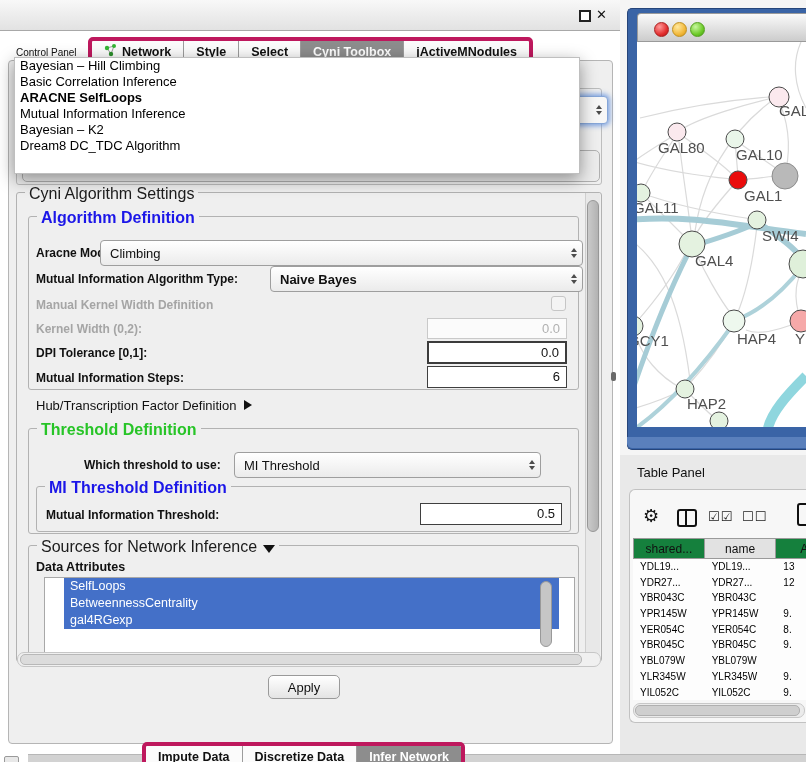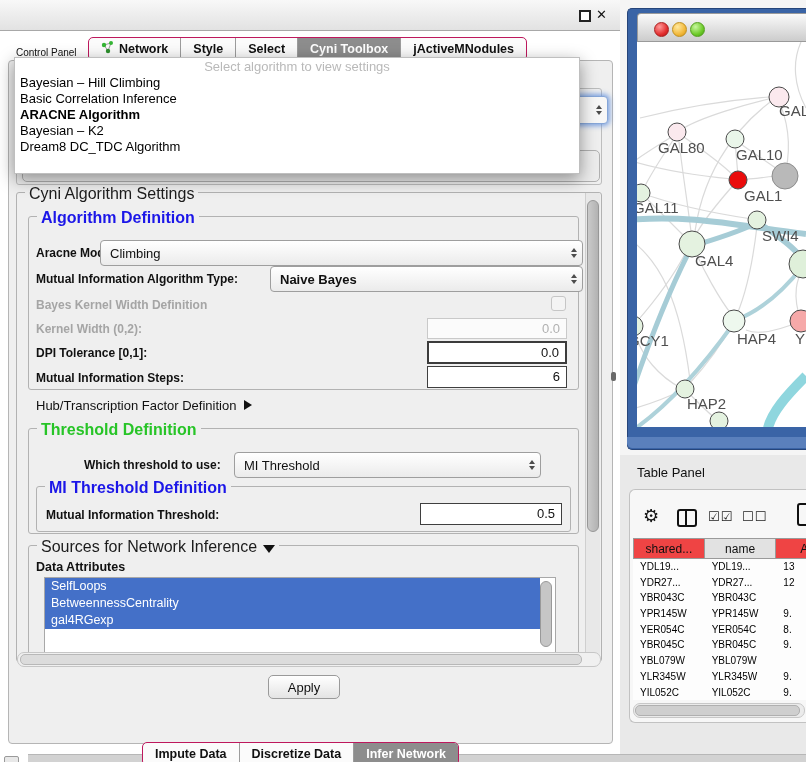--- a/index.html
+++ b/index.html
@@ -18,21 +18,21 @@
   #cp-titlebar{left:0;top:0;width:620px;height:30px;background:linear-gradient(#f8f8f8,#e2e2e2);
                border-bottom:1px solid #a8a8a8;}
   #cp-title{left:16px;top:7px;font-size:10px;color:#111;margin-top:40px;}
   #float-icon{left:579px;top:10px;width:8px;height:8px;border:2px solid #222;background:#fff;}
   #close-icon{left:596px;top:7px;font-size:13px;font-weight:bold;color:#111;}
   #cp-inner{left:8px;top:60px;width:603px;height:682px;background:#efefef;
             border:1px solid #b5b5b5;border-radius:4px;}
   #divider-nub{left:611px;top:372px;width:5px;height:9px;background:#6a6a6a;border-radius:2px;}
 
   
-  .tabbar{display:flex;height:22px;border:1px solid #be185d;border-radius:5px;overflow:hidden;background:#fbfbfb;}
+  .tabbar{display:flex;height:22px;border:4px solid #be185d;border-radius:5px;overflow:hidden;background:#fbfbfb;}
   #top-tabs{left:88px;top:37px;}
   #bottom-tabs{left:142px;top:742px;}
   .tab{display:flex;align-items:center;gap:5px;padding:0 12px;font-size:12.5px;font-weight:600;
        color:#111;border-left:1px solid #9c9c9c;white-space:nowrap;}
   .tab:first-child{border-left:none;}
   .tab.selected{background:#8d8d8d;color:#fff;}
 
   
   #upper-group-sliver{left:16px;top:88px;width:584px;height:95px;border:1px solid #bdbdbd;border-radius:3px;background:#efefef;}
   #focus-combo{left:561px;top:96px;width:40px;height:26px;background:#f7f7f7;border:1px solid #86a6d8;border-radius:4px;
@@ -81,21 +81,21 @@
   .numfield.strong{border:2px solid #3c3c3c;}
   .numfield.med{border:1px solid #3f3f3f;}
   .numfield.disabled{border:1px solid #c9c9c9;background:#fbfbfb;color:#b0b0b0;}
   #manual-kernel-checkbox{left:551px;top:296px;width:13px;height:13px;border:1px solid #c6c6c6;background:#f4f4f4;border-radius:3px;}
   .tri-right{display:inline-block;width:0;height:0;border-top:5.5px solid transparent;border-bottom:5.5px solid transparent;
              border-left:8px solid #111;margin-left:8px;}
   .tri-down{display:inline-block;width:0;height:0;border-left:6px solid transparent;border-right:6px solid transparent;
             border-top:8px solid #111;margin-left:6px;vertical-align:-1px;}
 
   
-  #attr-list{left:44px;top:577px;width:510px;height:75px;background:#fff;border:1px solid #a8a8a8;overflow:hidden;}
+  #attr-list{left:44px;top:577px;width:510px;height:75px;background:#fff;border:1px solid #a8a8a8;overflow:hidden;padding-left:19px;}
   .attr-item{height:17px;line-height:17px;padding-left:6px;font-size:12.5px;color:#fff;background:#4470c8;width:489px;}
 
   
   #apply-btn{left:268px;top:675px;width:70px;height:22px;border:1px solid #9a9a9a;border-radius:5px;
              background:linear-gradient(#ffffff,#e4e4e4);font-size:13px;display:flex;align-items:center;justify-content:center;}
 
   
   #net-frame{left:627px;top:8px;width:179px;height:440px;background:#3a64a6;border:1px solid #26457a;border-right:none;border-radius:5px 0 0 5px;}
   #net-frame-bottom{left:627px;top:437px;width:179px;height:11px;background:#5a80bc;border-radius:0 0 0 5px;}
   #net-titlebar{left:637px;top:13px;width:169px;height:29px;background:linear-gradient(#fafafa,#cccccc);
@@ -115,21 +115,21 @@
   #tp-columns::after{content:"";position:absolute;left:6px;top:0;width:2px;height:14px;background:#111;}
   .cb-pair{font-size:13px;color:#222;letter-spacing:1px;}
   #tp-check{left:708px;top:509px;}
   #tp-uncheck{left:742px;top:509px;}
   #tp-partial-icon{left:797px;top:503px;width:14px;height:19px;border:2px solid #111;border-radius:3px;}
   #tbl{left:633px;top:538px;width:200px;}
   .tbl-head{display:flex;}
   .th{height:21px;line-height:21px;text-align:center;font-size:12px;color:#111;
       border:1px solid #9a9a9a;border-left:none;box-sizing:border-box;background:#e2e2e2;}
   .th:first-child{border-left:1px solid #9a9a9a;}
-  .th.hl{background:#ef4444;}
+  .th.hl{background:#15803d;}
   #tbl-body{overflow:hidden;height:141px;background:#fdfdfd;}
   .tr{display:flex;height:15.7px;line-height:15.7px;}
   .td{font-size:10px;color:#000;padding-left:7px;box-sizing:border-box;white-space:nowrap;overflow:hidden;}
   #tp-hscroll{left:633px;top:703px;width:170px;height:13px;background:#ebebeb;border:1px solid #c8c8c8;border-radius:7px;}
   #tp-hthumb{left:635px;top:705px;width:163px;height:9px;background:#cfcfcf;border:1px solid #b0b0b0;border-radius:5px;}
 </style>
 </head>
 <body>
 
 <div class="abs" id="right-bg-top"></div>
@@ -177,25 +177,25 @@
   <span>galFiltered.sif default node</span>
 </div>
 <div class="abs" id="focus-combo">
   <span class="stepper">
       <i class="up"></i>
       <i class="dn"></i>
     </span>
 </div>
 
 <div class="abs" id="algo-popup">
-  <div class="prompt">Select algorithm to view settings</div>
   <div id="algo-items">
       <div class="popup-item">Bayesian – Hill Climbing</div>
       <div class="popup-item">Basic Correlation Inference</div>
-      <div class="popup-item bold">ARACNE Algorithm</div>
+      <div class="popup-item bold">ARACNE SelfLoops</div>
+      <div class="popup-item">Mutual Information Inference</div>
       <div class="popup-item">Bayesian – K2</div>
       <div class="popup-item">Dream8 DC_TDC Algorithm</div>
     </div>
 </div>
 
 <div class="abs group" id="settings-group">
   <span class="group-title">Cyni Algorithm Settings</span>
 </div>
 
 <div class="abs group" id="algo-def-group">
@@ -210,21 +210,21 @@
     </span>
 </div>
 <div class="abs lbl" style="left:36px;top:272px;">Mutual Information Algorithm Type:</div>
 <div class="abs combo" style="left:270px;top:266px;width:297px;height:24px;font-weight:bold;">
   <span class="val">Naive Bayes</span>
   <span class="stepper">
       <i class="up"></i>
       <i class="dn"></i>
     </span>
 </div>
-<div class="abs lbl gray" style="left:36px;top:298px;">Bayes Kernel Width Definition</div>
+<div class="abs lbl gray" style="left:36px;top:298px;">Manual Kernel Width Definition</div>
 <div class="abs" id="manual-kernel-checkbox"></div>
 <div class="abs lbl gray" style="left:36px;top:322px;">Kernel Width (0,2):</div>
 <div class="abs numfield disabled" style="left:427px;top:318px;width:140px;height:21px;">0.0</div>
 <div class="abs lbl" style="left:36px;top:346px;">DPI Tolerance [0,1]:</div>
 <div class="abs numfield strong" style="left:427px;top:341px;width:140px;height:23px;">0.0</div>
 <div class="abs lbl" style="left:36px;top:371px;">Mutual Information Steps:</div>
 <div class="abs numfield med" style="left:427px;top:366px;width:140px;height:22px;">6</div>
 
 <div class="abs plain" style="left:36px;top:398px;">
   <span>Hub/Transcription Factor Definition</span><span class="tri-right"></span>

